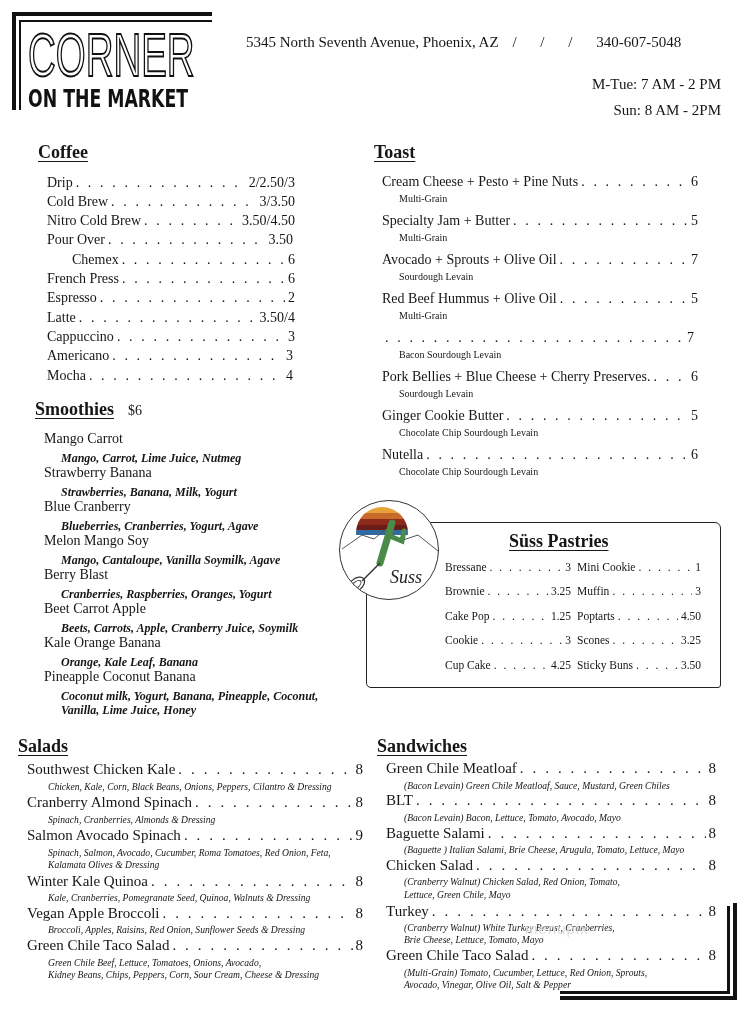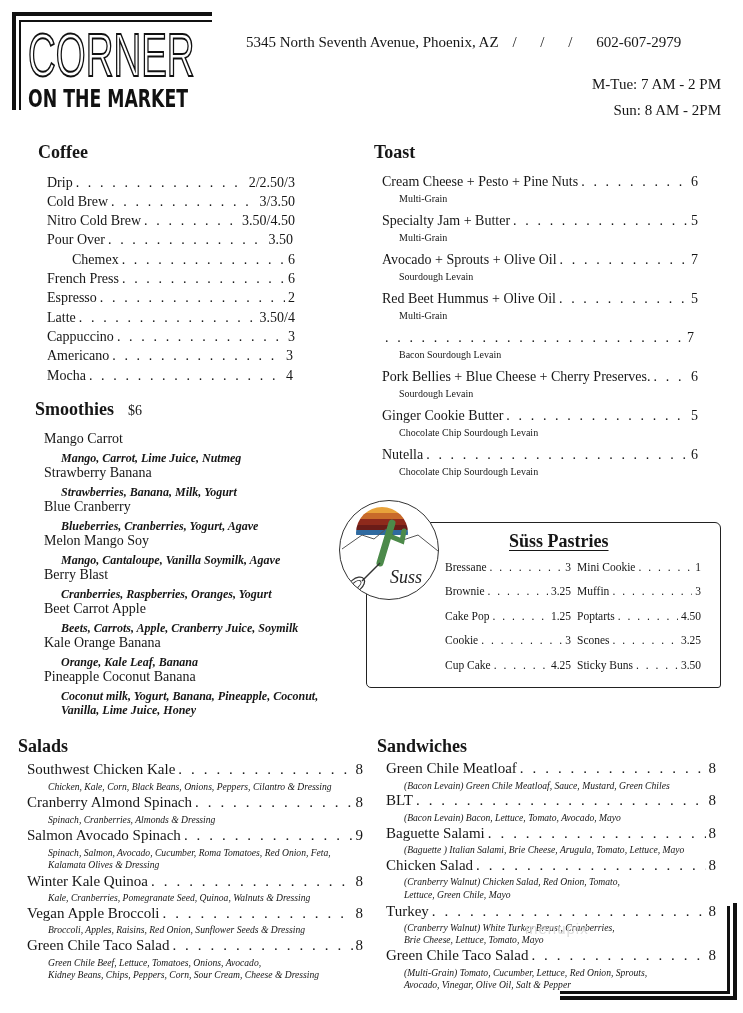--- a/index.html
+++ b/index.html
@@ -22,21 +22,21 @@
     position: absolute; left: 16px; top: 74px; width: 190px;
     font-family: "DejaVu Sans", sans-serif; font-weight: 700; font-size: 24px; line-height: 26px;
     transform: scaleX(0.72); transform-origin: left top; white-space: nowrap; color: #111;
   }
   .address { position: absolute; left: 246px; top: 34px; font-size: 15px; white-space: nowrap; }
   .address .sep { margin: 0 10px; letter-spacing: 10px; }
   .hours1 { position: absolute; right: 22px; top: 76px; font-size: 15px; }
   .hours2 { position: absolute; right: 22px; top: 102px; font-size: 15px; }
 
   
-  .sec-title { position: absolute; font-weight: 700; font-size: 18px; text-underline-offset: 3px; }
+  .sec-title { position: absolute; font-weight: 700; font-size: 18px; text-decoration: underline; text-underline-offset: 3px; }
   .sec-title .price-note { font-weight: 400; font-size: 14px; text-decoration: none; display: inline-block; margin-left: 14px; }
 
   
   .row { position: absolute; display: flex; align-items: baseline; white-space: nowrap; }
   .row .name { flex: 0 0 auto; }
   .row .dots { flex: 1 1 auto; overflow: hidden; margin: 0 3px; letter-spacing: 2.6px; }
   .row .dots::after { content: ". . . . . . . . . . . . . . . . . . . . . . . . . . . . . . . . . . . . . . . . . . . . . . . . . . . . . . . . . . . ."; }
   .row .price { flex: 0 0 auto; }
 
   .coffee .row { left: 47px; width: 248px; font-size: 14px; }
@@ -78,21 +78,21 @@
   <div class="bar-top2"></div>
   <div class="bar-left1"></div>
   <div class="bar-left2"></div>
   <div class="corner-word">CORNER</div>
   <div class="tagline">ON THE MARKET</div>
 </div>
 
 <div class="address">
   <span>5345 North Seventh Avenue, Phoenix, AZ</span>
   <span class="sep">/ / /</span>
-  <span>602-607-2979</span>
+  <span>340-607-5048</span>
 </div>
 <div class="hours1">M-Tue: 7 AM - 2 PM</div>
 <div class="hours2">Sun: 8 AM - 2PM</div>
 
 <div class="sec-title" style="left:38px; top:142px;">Coffee</div>
 <div class="coffee">
   <div class="row" style="top:175px;">
       <span class="name">Drip</span>
       <span class="dots"></span>
       <span class="price">2/2.50/3</span>
@@ -184,21 +184,21 @@
       <span class="price">5</span>
     </div>
   <div class="sub" style="top:232px;">Multi-Grain</div>
   <div class="row" style="top:252px;">
       <span class="name">Avocado + Sprouts + Olive Oil</span>
       <span class="dots"></span>
       <span class="price">7</span>
     </div>
   <div class="sub" style="top:271px;">Sourdough Levain</div>
   <div class="row" style="top:291px;">
-      <span class="name">Red Beet Hummus + Olive Oil</span>
+      <span class="name">Red Beef Hummus + Olive Oil</span>
       <span class="dots"></span>
       <span class="price">5</span>
     </div>
   <div class="sub" style="top:310px;">Multi-Grain</div>
   <div class="row" style="top:330px; width:312px;">
       <span class="dots"></span>
       <span class="price">7</span>
     </div>
   <div class="sub" style="top:349px;">Bacon Sourdough Levain</div>
   <div class="row" style="top:369px;">

